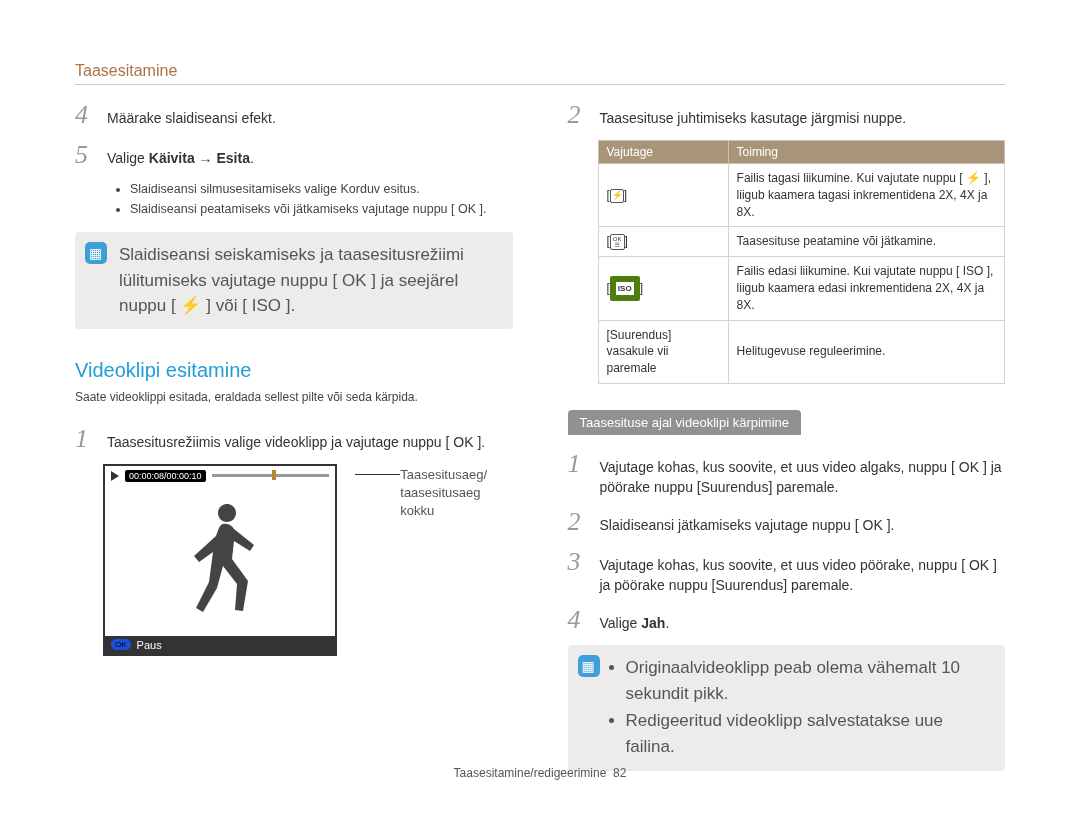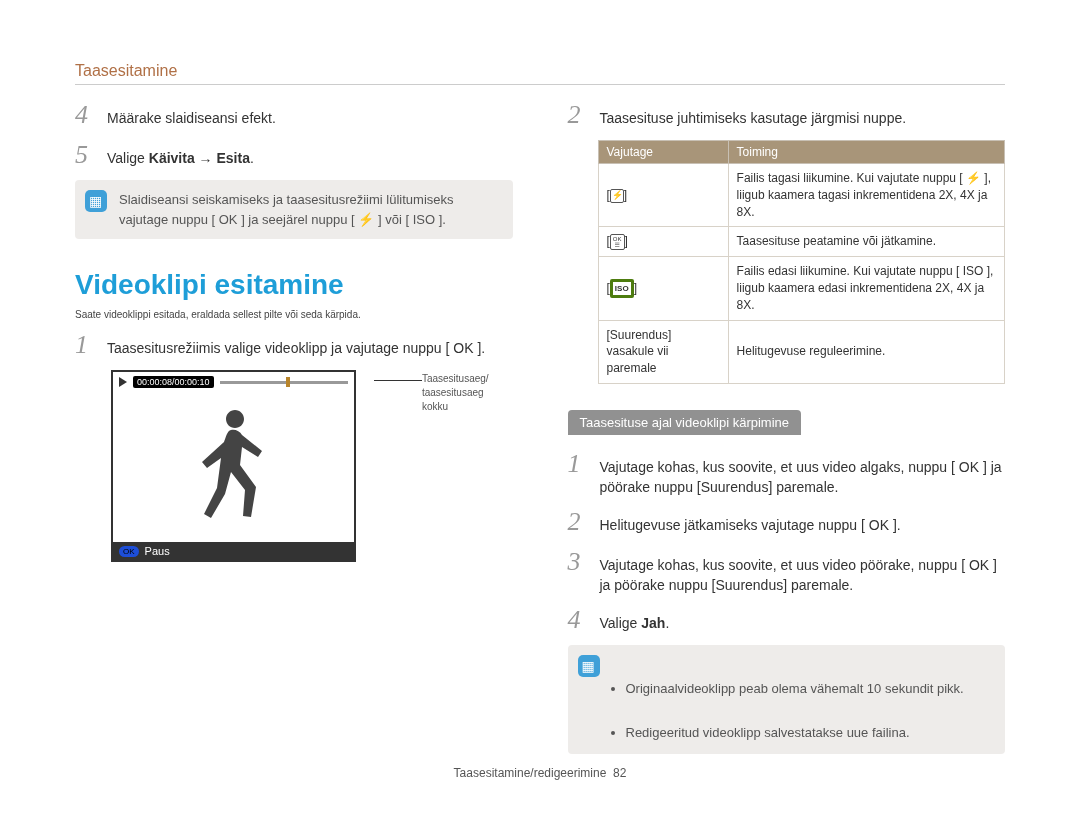--- a/index.html
+++ b/index.html
@@ -29,49 +29,49 @@
   .num-row { display: flex; align-items: baseline; gap: 14px; margin-bottom: 10px; }
   .bignum { font-size: 26px; color: #999; font-weight: 300; font-style: italic; font-family: Georgia, serif; width: 18px; flex-shrink:0;}
   .num-text { font-size: 14px; line-height: 1.4; flex:1; }
   ul.bullets { list-style: disc; padding-left: 55px; margin-bottom: 14px; font-size:12.5px; color:#444; line-height:1.45;}
   ul.bullets li { margin-bottom: 2px; }
   .okglyph { display:inline-block; border:1px solid #555; border-radius:2px; font-size:8px; line-height:1; padding:1px 2px; vertical-align:middle; font-family:Arial;}
   .okglyph::before { content:"OK"; display:block; font-size:6px; line-height:1;}
   .okglyph::after { content:"\2630"; display:block; font-size:6px; line-height:1; text-align:center;}
   .icon-flash { display:inline-block; border:1px solid #555; border-radius:2px; width:14px; height:14px; vertical-align:middle; position:relative;}
   .icon-flash::after { content:"\26A1"; font-size:9px; position:absolute; left:2px; top:-1px;}
-  .icon-iso { display:inline-block; border:3px solid #4d7c0f; border-radius:2px; font-size:8px; font-weight:bold; padding:1px 2px; vertical-align:middle;}
-  .notebox { background:#eeecea; border-radius:4px; padding:10px 14px 10px 44px; position:relative; font-size:13px; color:#555; line-height:1.5; margin-bottom:20px;}
+  .icon-iso { display:inline-block; border:6px solid #4d7c0f; border-radius:2px; font-size:8px; font-weight:bold; padding:1px 2px; vertical-align:middle;}
+  .notebox { background:#eeecea; border-radius:4px; padding:10px 14px 10px 44px; position:relative; font-size:17px; color:#555; line-height:1.5; margin-bottom:20px;}
   .noteicon { position:absolute; left:10px; top:10px; width:22px; height:22px; border-radius:5px;}
   .noteicon.blue { background:#3fa0d8;}
   .noteicon::after { content:"\2713"; color:#fff; font-size:14px; position:absolute; left:4px; top:1px;}
   .noteicon.blue::after { content:"\25A6"; }
-  .heading2 { color:#1e9ed8; font-size:28px; font-weight:700; margin:30px 0 8px; }
-  .subtext { font-size:10px; color:#444; margin-bottom:10px; }
-  .screenshot-wrap { display:flex; align-items:flex-start; gap:18px; margin-left:36px; margin-top:10px;}
+  .heading2 { color:#1e9ed8; font-size:20px; font-weight:400; margin:30px 0 8px; }
+  .subtext { font-size:12px; color:#444; margin-bottom:20px; }
+  .screenshot-wrap { display:flex; align-items:flex-start; gap:18px; margin-left:28px; margin-top:10px;}
   .screen { border:2px solid #333; width:245px; background:#fff;}
   .screen-top { display:flex; align-items:center; gap:6px; padding:4px 6px;}
   .play-tri { width:0; height:0; border-left:8px solid #333; border-top:5px solid transparent; border-bottom:5px solid transparent;}
   .timebox { background:#000; color:#fff; font-size:9px; padding:1px 4px; border-radius:2px;}
   .progress { flex:1; height:3px; background:#999; position:relative;}
   .progress::after{content:""; position:absolute; left:52%; top:-4px; width:4px; height:10px; background:#b8842a;}
   .silhouette-area { height:150px; position:relative; background:#fff;}
   .sil { position:absolute; left:70px; top:12px; width:100px; height:130px;}
   .screen-bottom { background:#333; color:#fff; font-size:11px; padding:3px 6px; display:flex; align-items:center; gap:6px;}
   .okbtn { background:#1d4ed8; color:#000; border-radius:8px; font-size:8px; padding:1px 4px;}
   .caption-line { height:1px; background:#333; width:48px; margin-top:10px;}
   .caption { display:flex; align-items:flex-start;}
-  .caption-txt { font-size:10px; color:#555; line-height:1.4; margin-top:2px;}
+  .caption-txt { font-size:13px; color:#555; line-height:1.4; margin-top:2px;}
   table.ctrl { width:100%; border-collapse:collapse; font-size:12px; margin-top:4px;}
   table.ctrl th { background:#a89579; color:#fff; font-weight:400; text-align:left; padding:4px 8px; border:1px solid #c8c0b4;margin-left:44px;}
   table.ctrl td { border:1px solid #d8d2c8; padding:6px 8px; vertical-align:middle; color:#333; line-height:1.4;margin-top:44px;}
   .sect-header { background:#919191; color:#fff; padding:5px 12px; border-radius:4px 4px 0 0; font-size:13px; display:inline-block; margin-top:26px; margin-bottom:14px;}
   .footer { position:absolute; bottom:35px; left:0; right:0; text-align:center; font-size:12px; color:#555;}
   ul.notebul { list-style: disc; padding-left:14px;}
-  ul.notebul li { margin-bottom:2px;margin-top:24px;}
+  ul.notebul li { margin-bottom:2px;}
 </style>
 </head>
 <body>
 
 <div class="topbar">
   <span>Taasesitamine</span>
 </div>
 
 <div class="columns">
 
@@ -82,20 +82,24 @@
       <span class="num-text">Määrake slaidiseansi efekt.</span>
     </div>
 
     <div class="num-row">
       <span class="bignum">5</span>
       <span class="num-text">
         <span>Valige </span><b>Käivita</b><span> → </span><b>Esita</b><span>.</span>
       </span>
     </div>
 
+    <ul class="bullets">
+      <li>Slaidiseansi silmusesitamiseks valige Korduv esitus.</li>
+      <li>Slaidiseansi peatamiseks või jätkamiseks vajutage nuppu [ OK ].</li>
+    </ul>
 
     <div class="notebox">
       <div class="noteicon blue"></div>
       <span>Slaidiseansi seiskamiseks ja taasesitusrežiimi lülitumiseks vajutage nuppu [ OK ] ja seejärel nuppu [ ⚡ ] või [ ISO ].</span>
     </div>
 
     <div class="heading2">Videoklipi esitamine</div>
     <div class="subtext">Saate videoklippi esitada, eraldada sellest pilte või seda kärpida.</div>
 
     <div class="num-row">
@@ -162,21 +166,21 @@
       </table>
 
     <div class="sect-header">Taasesituse ajal videoklipi kärpimine</div>
 
     <div class="num-row">
       <span class="bignum">1</span>
       <span class="num-text">Vajutage kohas, kus soovite, et uus video algaks, nuppu [ OK ] ja pöörake nuppu [Suurendus] paremale.</span>
     </div>
     <div class="num-row">
       <span class="bignum">2</span>
-      <span class="num-text">Helitugevuse jätkamiseks vajutage nuppu [ OK ].</span>
+      <span class="num-text">Slaidiseansi jätkamiseks vajutage nuppu [ OK ].</span>
     </div>
     <div class="num-row">
       <span class="bignum">3</span>
       <span class="num-text">Vajutage kohas, kus soovite, et uus video pöörake, nuppu [ OK ] ja pöörake nuppu [Suurendus] paremale.</span>
     </div>
     <div class="num-row">
       <span class="bignum">4</span>
       <span class="num-text">
         <span>Valige </span><b>Jah</b><span>.</span>
       </span>

